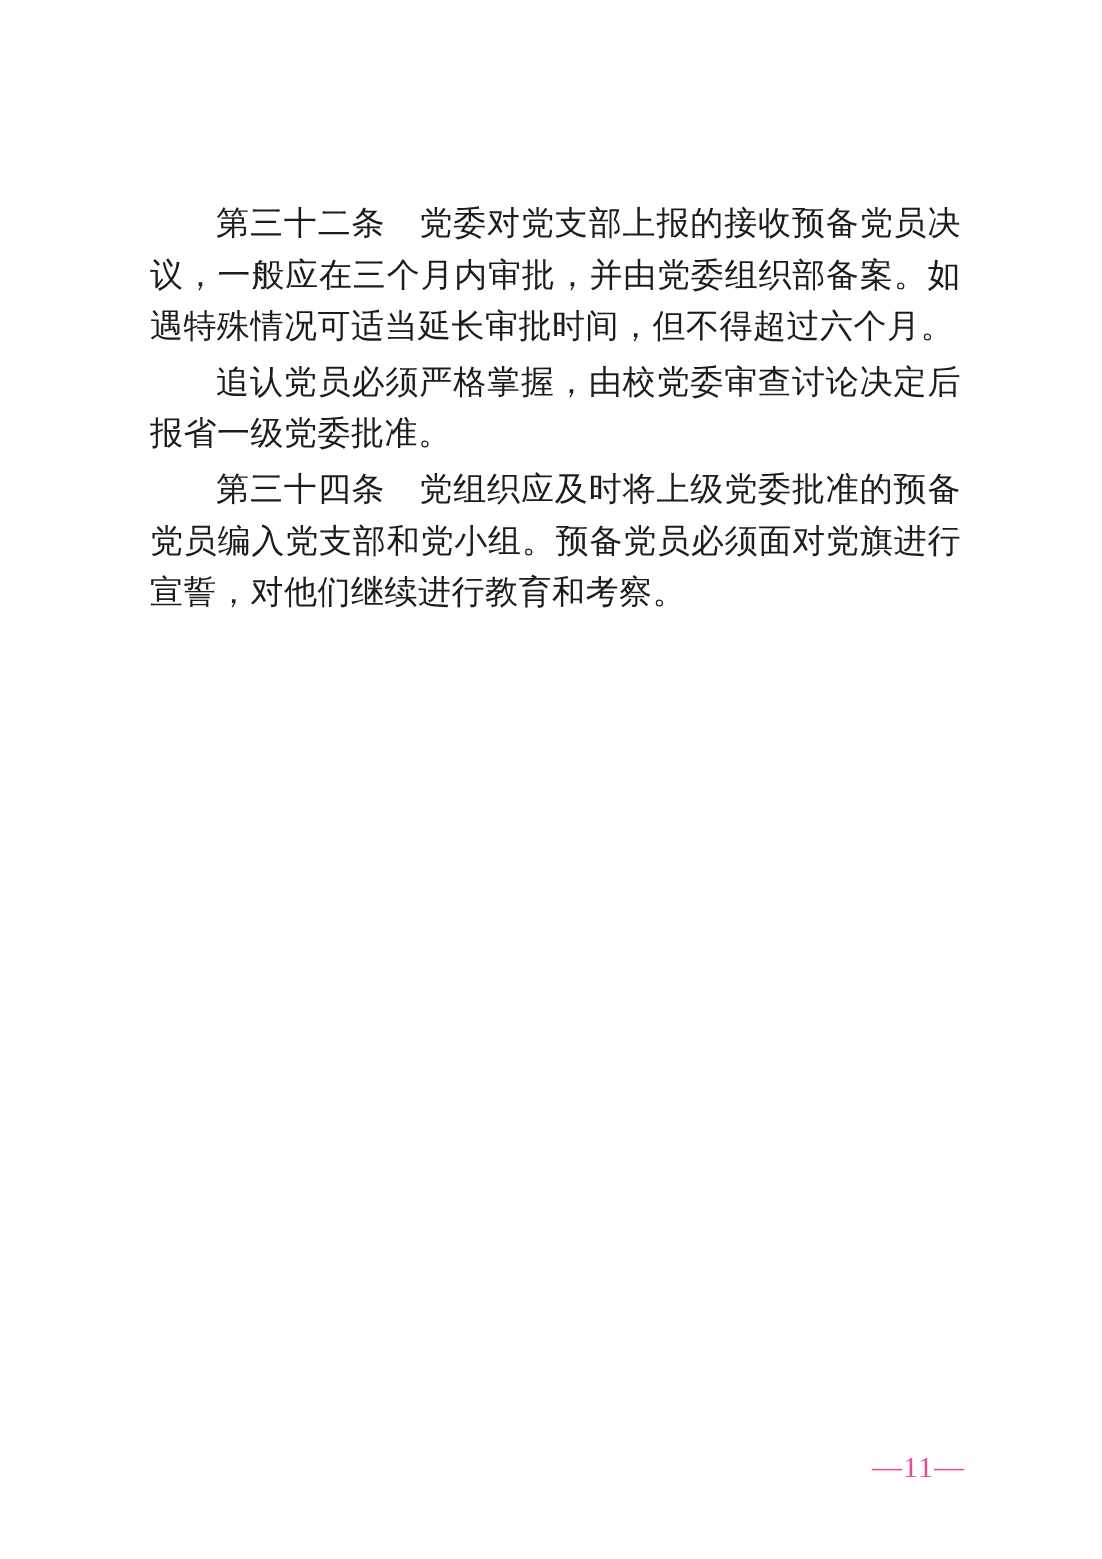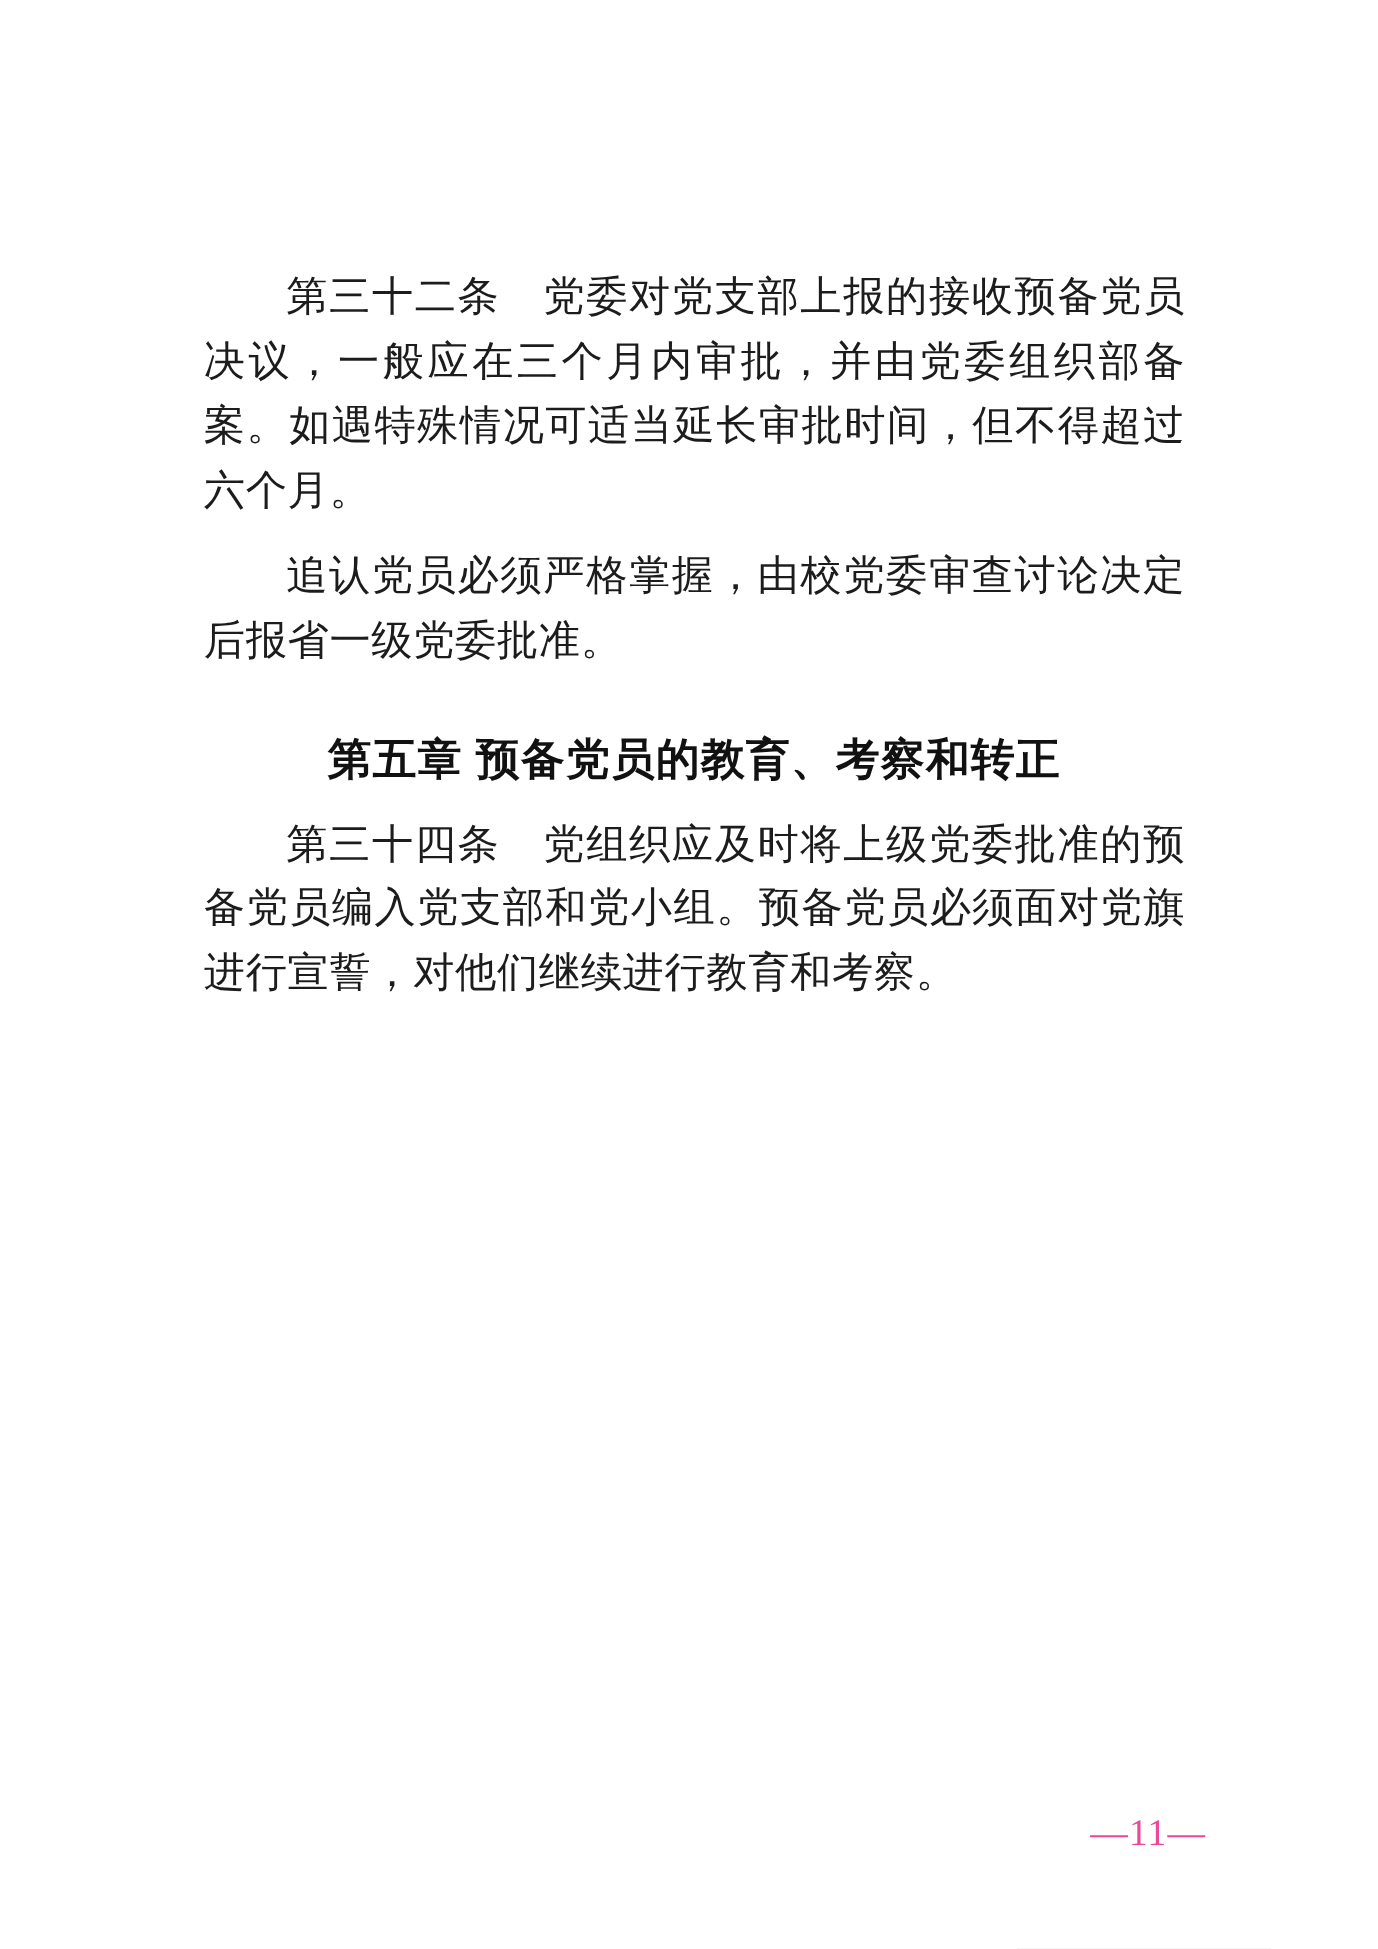--- a/index.html
+++ b/index.html
@@ -17,26 +17,27 @@
     font-family: "Liberation Serif", "DejaVu Serif", serif;
     overflow: hidden;
   }
   .content {
     position: absolute;
     top: 196px;
     left: 146px;
     width: 819px;
   }
   .body-para {
-    margin: 17px;
+    margin: 4px;
     font-size: 33px;
     line-height: 51.6px;
     text-align: justify;
     text-indent: 2em;
     letter-spacing: 0.5px;
+    font-family: Liberation Mono, monospace;
   }
   .chapter-heading {
     margin: 42px 0 6px 0;
     font-size: 35px;
     line-height: 52px;
     font-weight: 700;
     text-align: center;
     text-indent: 0;
     letter-spacing: 1px;
     font-family: "Liberation Sans", "DejaVu Sans", sans-serif;
@@ -53,17 +54,16 @@
     font-family: "Liberation Serif", "DejaVu Serif", serif;
   }
 </style>
 </head>
 <body>
 
 <div class="page">
   <div class="content">
     <p class="body-para">第三十二条　党委对党支部上报的接收预备党员决议，一般应在三个月内审批，并由党委组织部备案。如遇特殊情况可适当延长审批时间，但不得超过六个月。</p>
     <p class="body-para">追认党员必须严格掌握，由校党委审查讨论决定后报省一级党委批准。</p>
-    <h2 class="chapter-heading">第五章 预备党员的教育、考察和转正</h2>
     <p class="body-para">第三十四条　党组织应及时将上级党委批准的预备党员编入党支部和党小组。预备党员必须面对党旗进行宣誓，对他们继续进行教育和考察。</p>
   </div>
   <div class="page-number">—11—</div>
 </div>
 
 </body></html>

